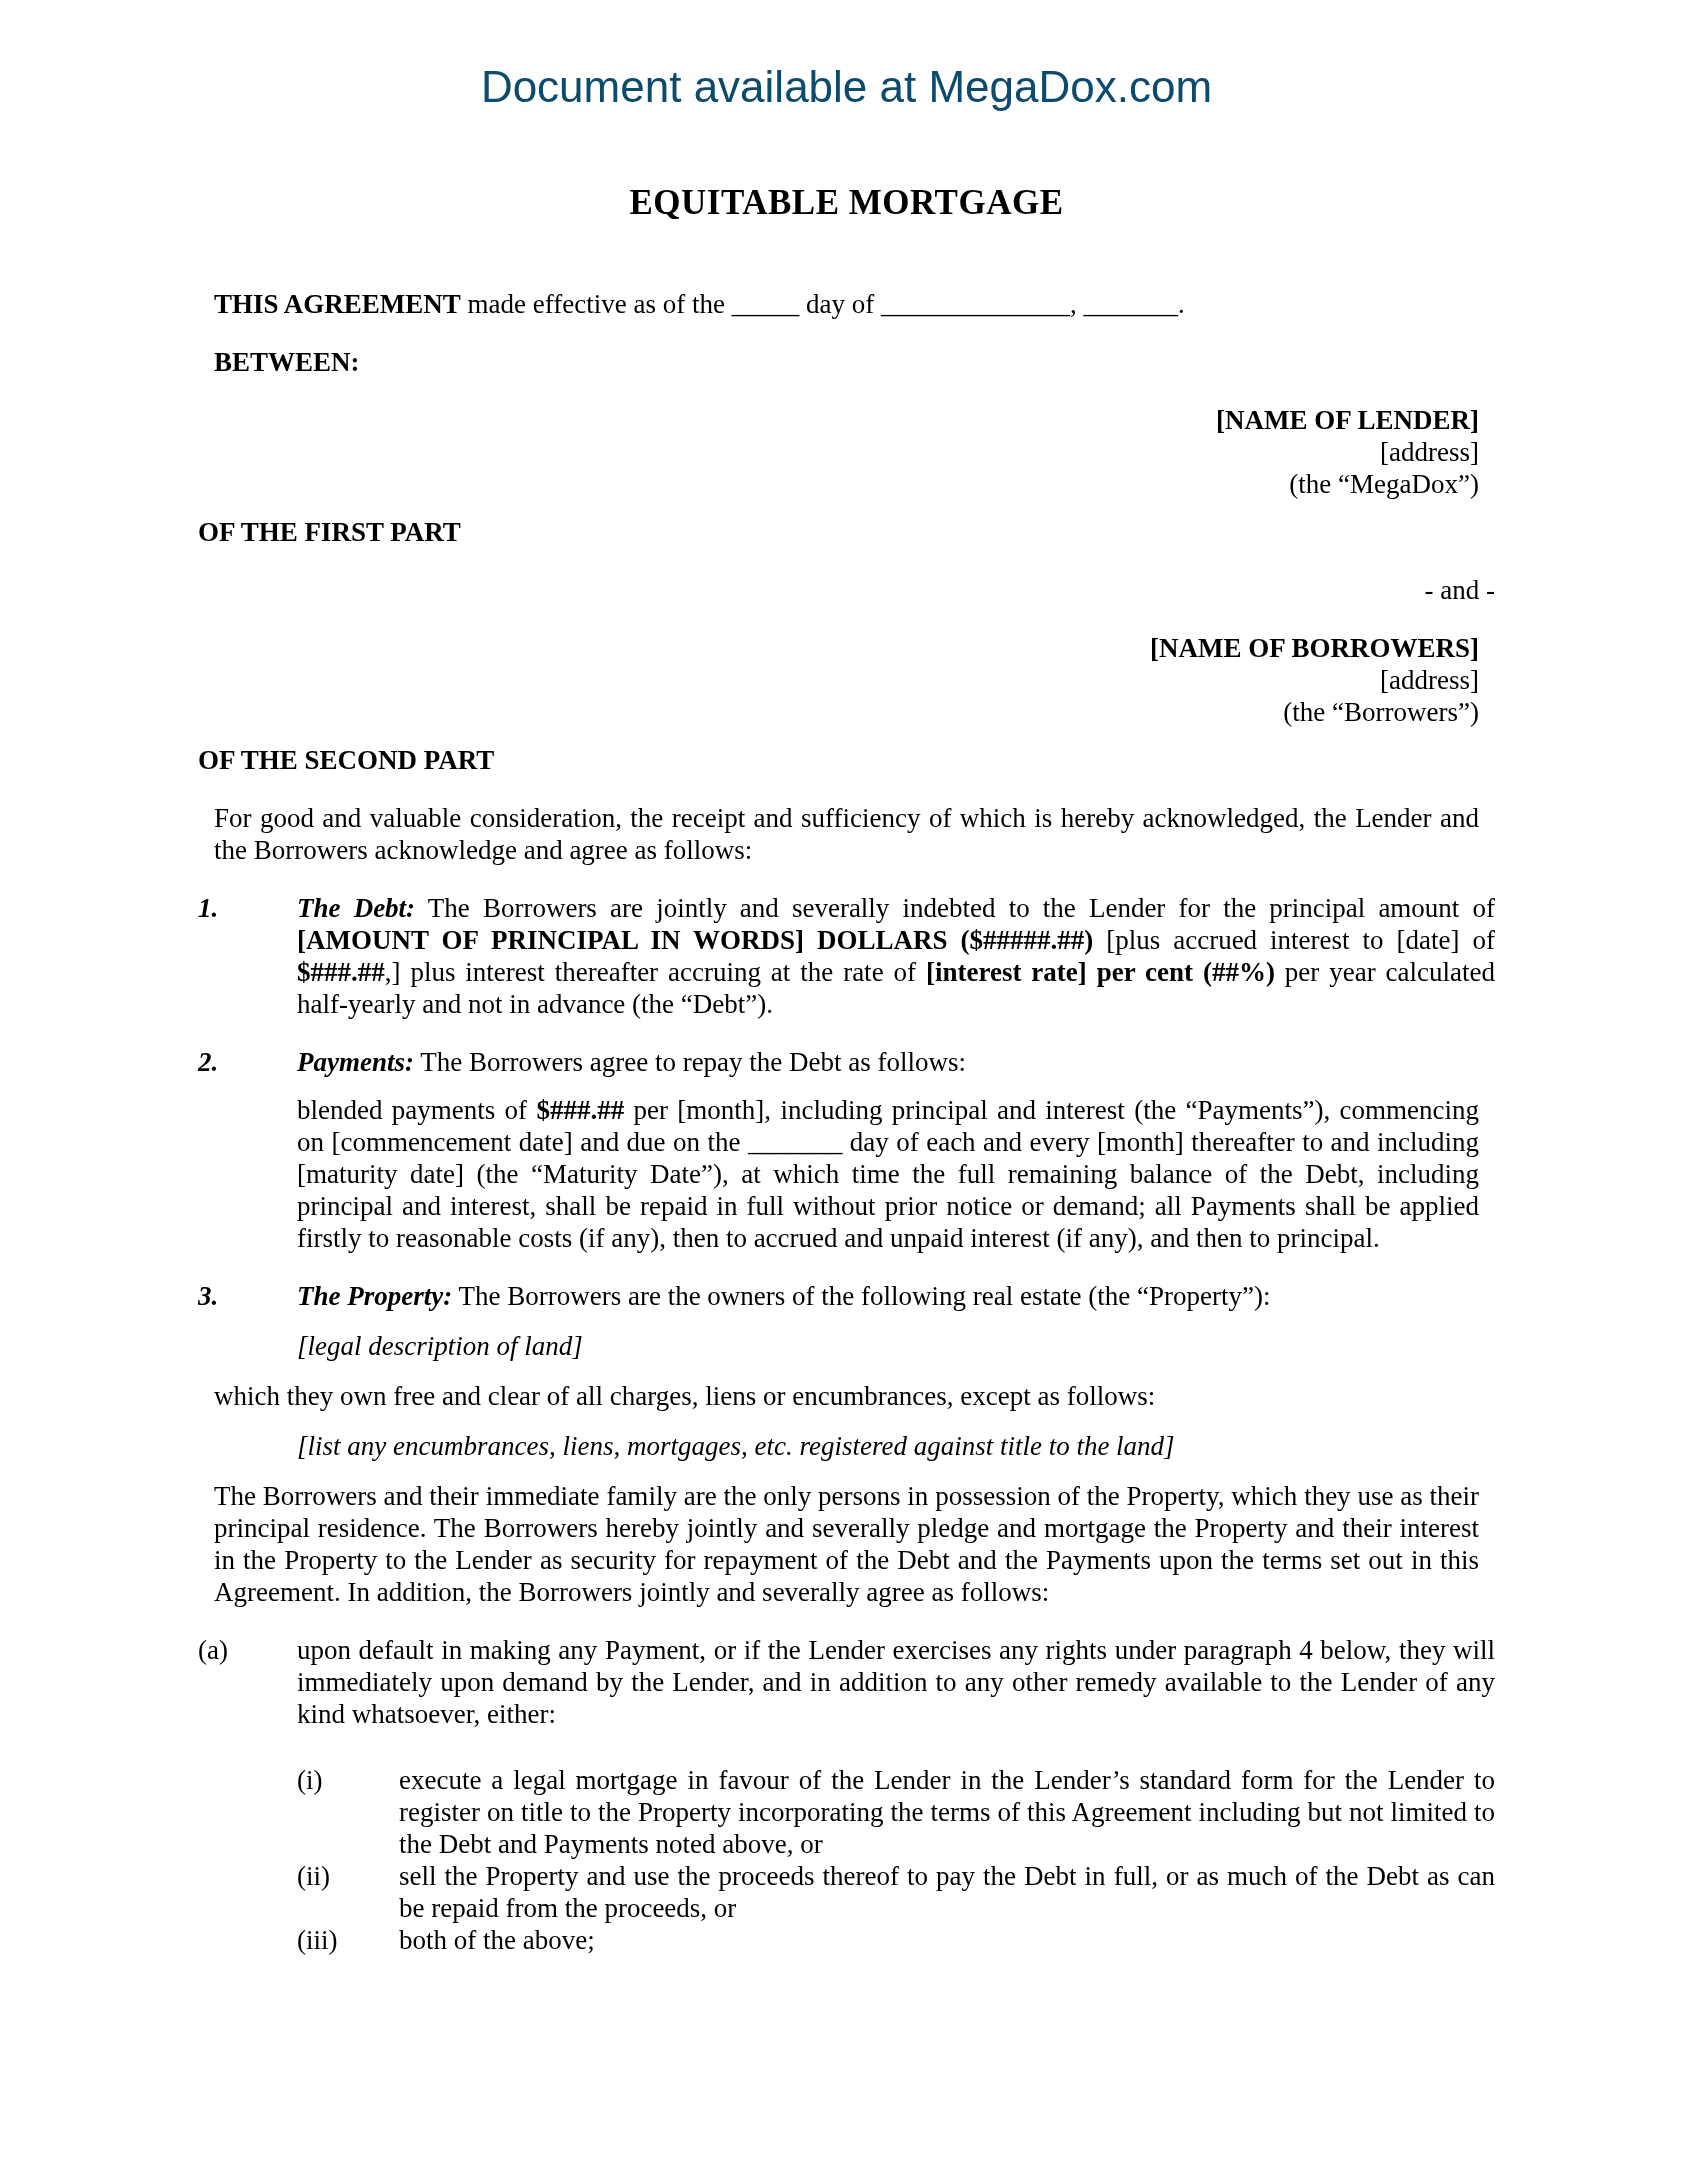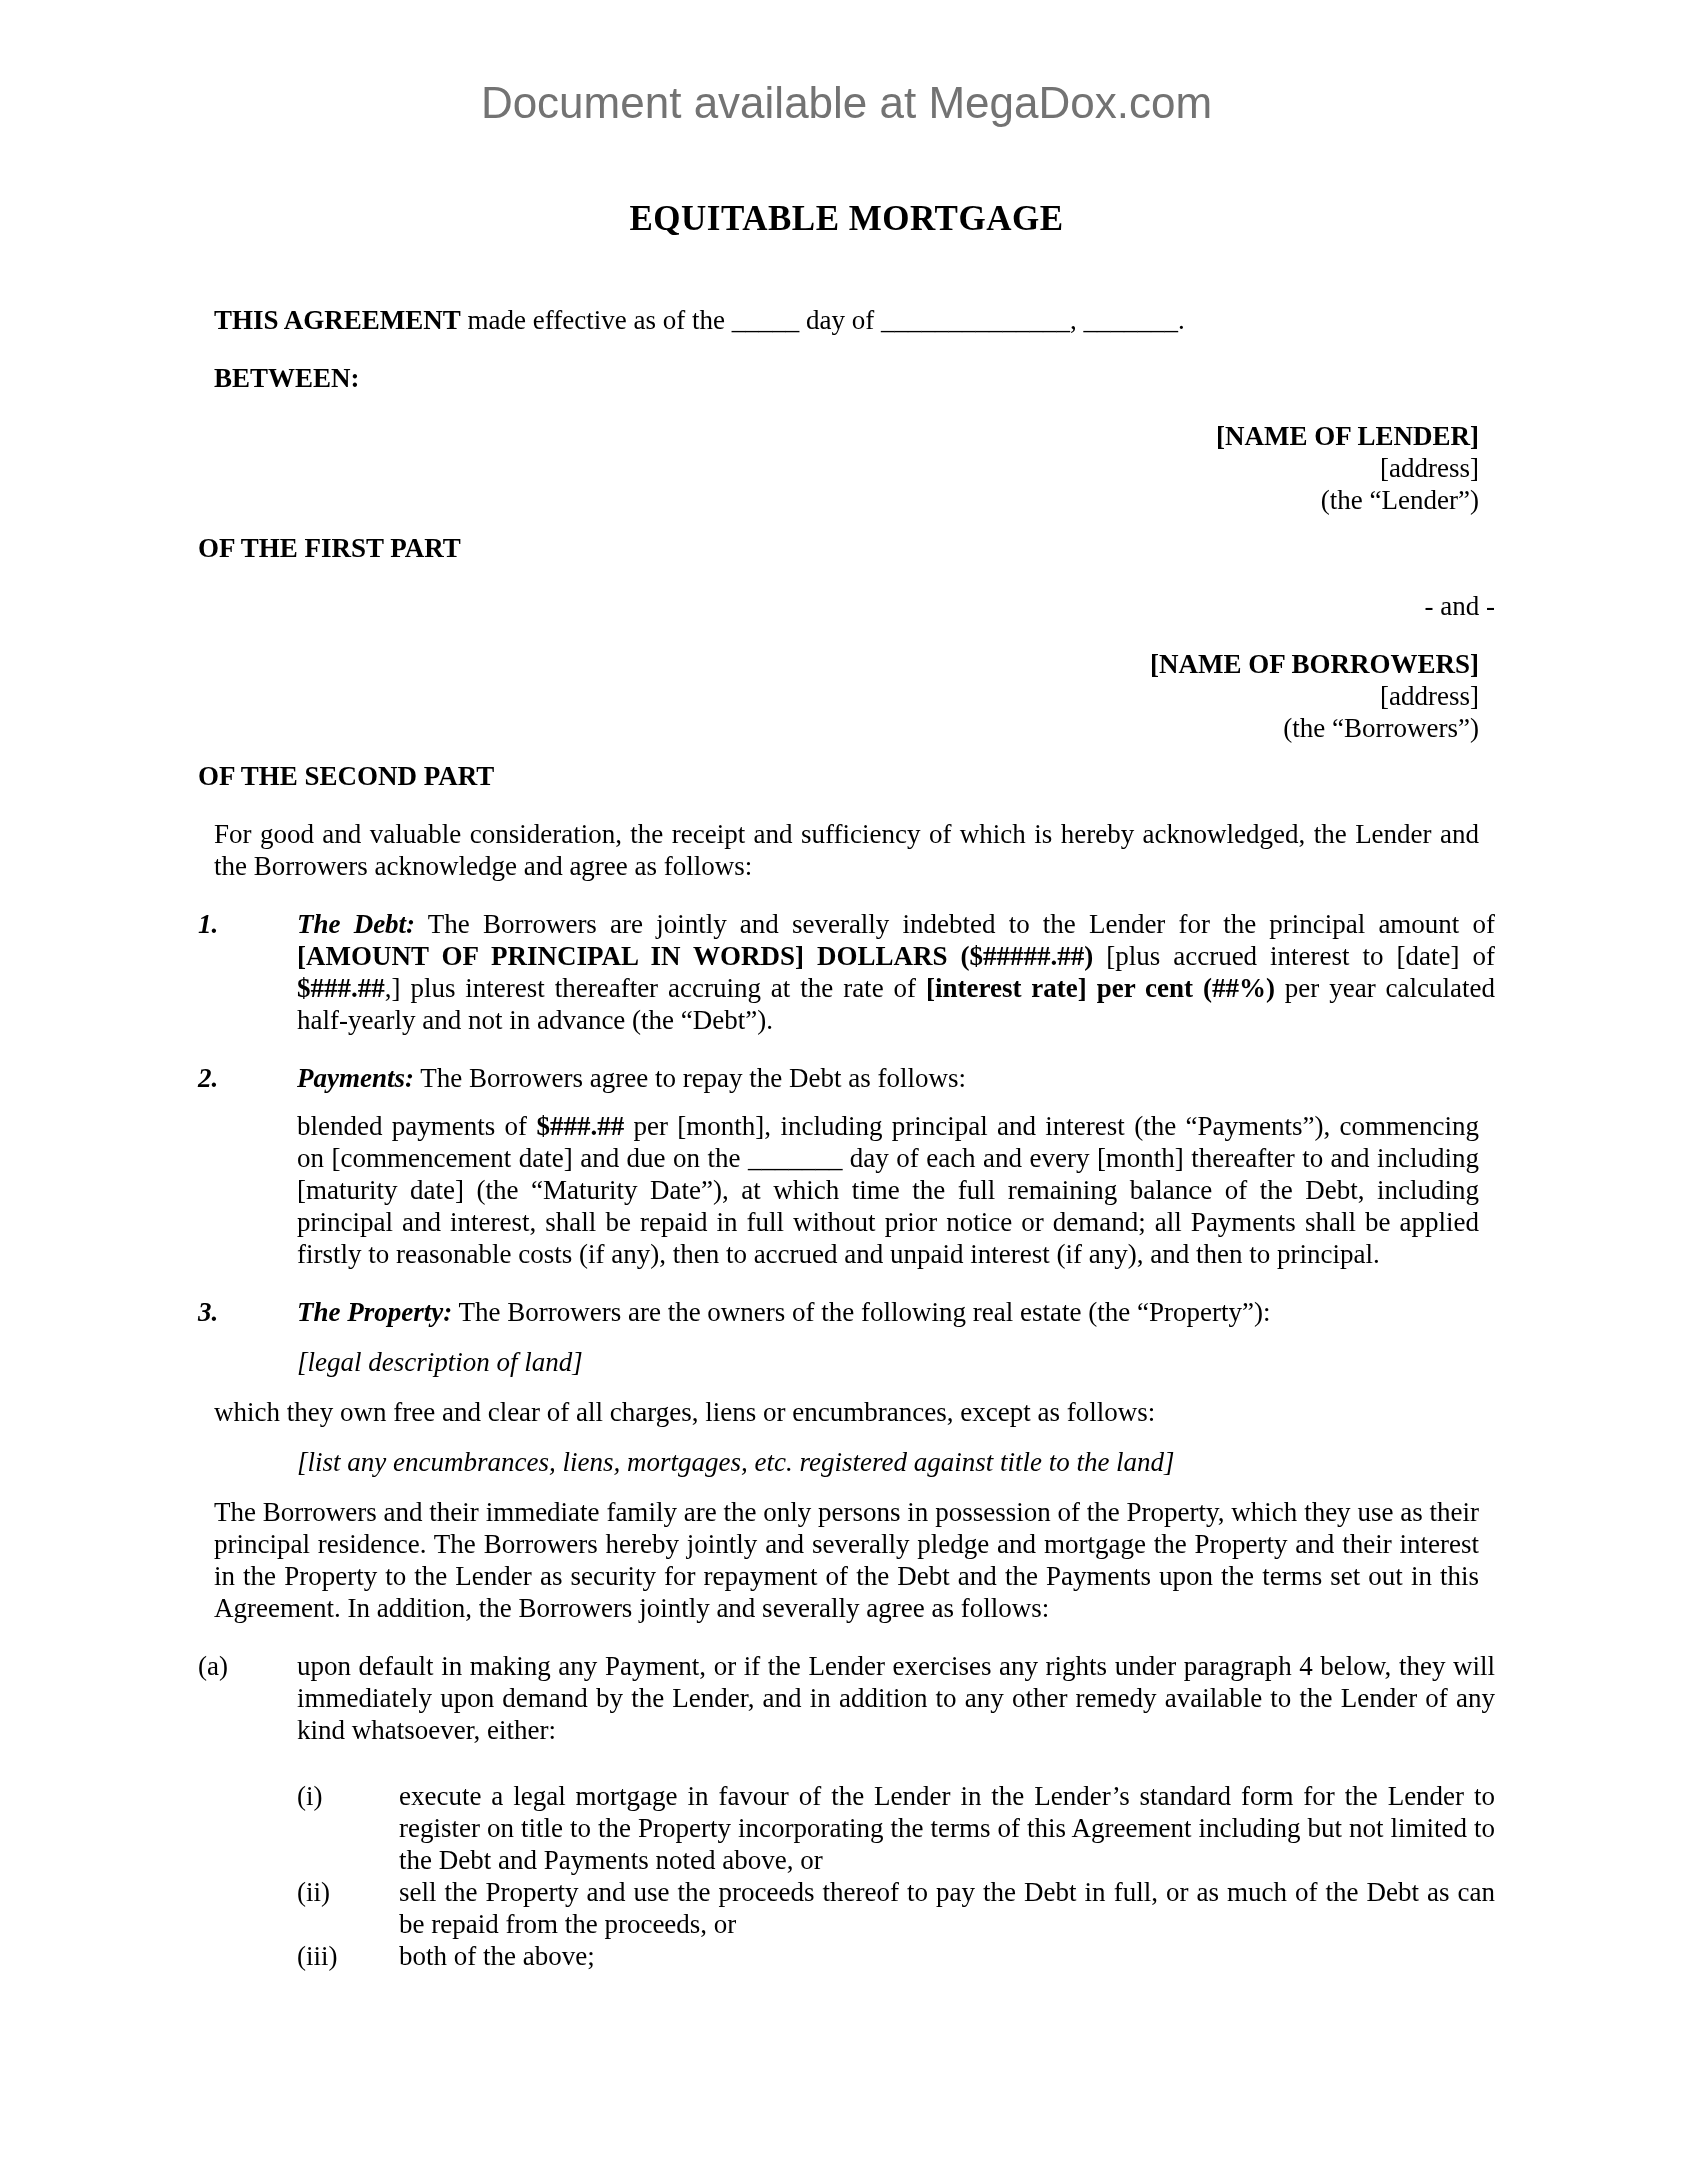--- a/index.html
+++ b/index.html
@@ -13,23 +13,23 @@
     padding: 61px 188px 59px 198px;
     font-family: "Liberation Serif", serif;
     font-size: 27px;
     line-height: 32px;
     color: #000000;
   }
   .watermark {
     font-family: "Liberation Sans", sans-serif;
     font-size: 44px;
     line-height: 51px;
-    color: #737373;
+    color: #0c4a6e;
     text-align: center;
-    margin: 16px 0 71px 0;
+    margin: 0 0 71px 0;
   }
   .title {
     font-size: 35px;
     line-height: 40px;
     font-weight: bold;
     text-align: center;
     letter-spacing: 0.5px;
     margin: 16px 0 65px 0;
   }
   p, .blk { margin: 16px; }
@@ -60,21 +60,21 @@
 
   <div class="title">EQUITABLE MORTGAGE</div>
 
   <p class="gap"><span class="b">THIS AGREEMENT</span><span> made effective as of the _____ day of ______________, _______.</span></p>
 
   <p class="b gap" style="margin-top:6px;">BETWEEN:</p>
 
   <div class="blk center" style="margin-top:4px;">
     <div class="b">[NAME OF LENDER]</div>
     <div>[address]</div>
-    <div>(the “Lender”)</div>
+    <div>(the “MegaDox”)</div>
   </div>
   <div class="right b gap">OF THE FIRST PART</div>
 
   <div class="center gap">- and -</div>
 
   <div class="blk center">
     <div class="b">[NAME OF BORROWERS]</div>
     <div>[address]</div>
     <div>(the “Borrowers”)</div>
   </div>

